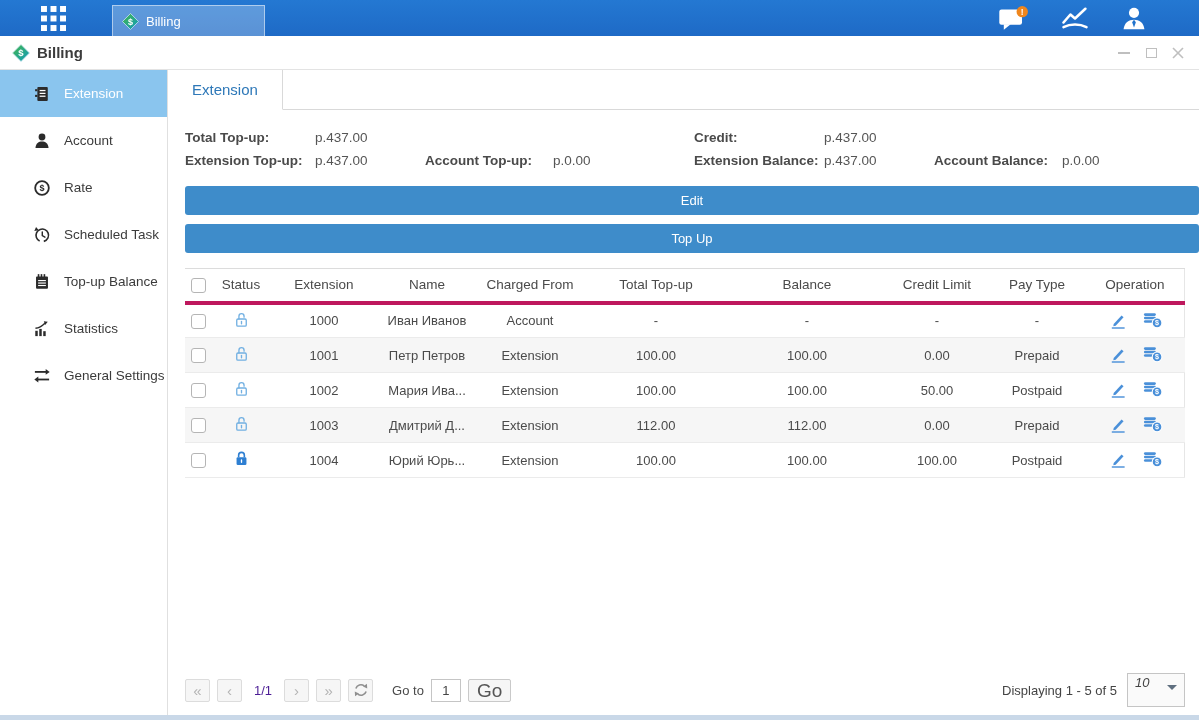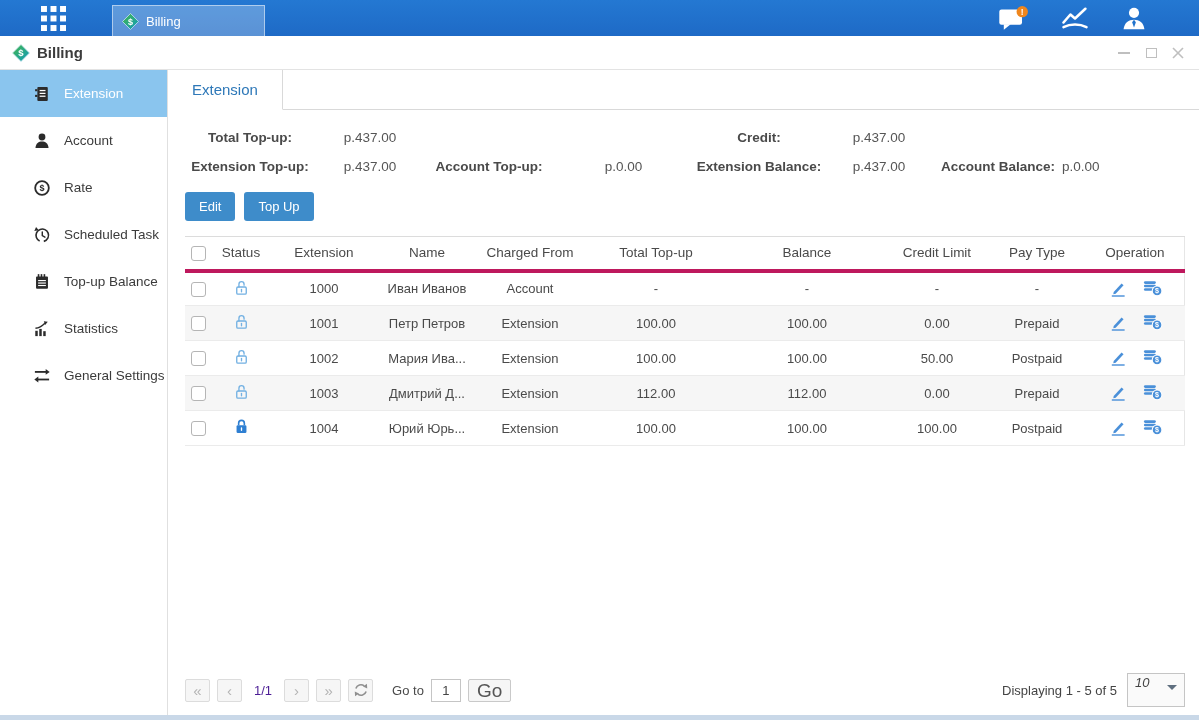--- a/index.html
+++ b/index.html
@@ -31,26 +31,26 @@
   .side-item { height:47px; display:flex; align-items:center; gap:13px; padding-left:33px; cursor:pointer; }
   .side-item .lbl { font-size:13.5px; color:#3b3b3b; }
   .side-item.active { background:#8ac5ee; }
   .side-item.active .lbl { color:#fff; }
 
   .main { flex:1; display:flex; flex-direction:column; min-width:0; }
   .tabbar { height:40px; display:flex; border-bottom:1px solid #d9d9d9; flex-shrink:0; }
   .tab { padding:0 24px; display:flex; align-items:center; font-size:15px; color:#2e78b8; background:#fff; border-right:1px solid #d9d9d9; margin-bottom:-1px; border-bottom:1px solid #fff; cursor:pointer; }
 
   .summary { display:flex; padding:17px 14px 0 17px; }
-  .sum-half { display:grid; grid-template-columns:130px 110px 128px auto; grid-auto-rows:21px; row-gap:8px; align-items:center;text-align:center; }
+  .sum-half { display:grid; grid-template-columns:130px 110px 128px auto; grid-auto-rows:21px; row-gap:2px; align-items:center; }
   .sum-half.left { width:509px; flex-shrink:0; }
   .sum-label { font-weight:bold; color:#4a4a4a; font-size:13.5px; }
   .sum-value { color:#555; font-size:13.5px; }
 
-  .actions { display:flex; gap:9px; padding:15px 0 0 17px; }
+  .actions { display:flex; gap:9px; padding:15px 0 0 17px;flex-direction:column; }
   .btn-primary { background:#3e8cca; color:#fff; border:none; border-radius:3px; height:29px; padding:0 14px; font-size:13px; font-family:inherit; cursor:pointer; }
 
   .table-wrap { margin:15px 14px 0 17px; border-right:1px solid #e6e6e6; }
   table { width:1000px; border-collapse:collapse; table-layout:fixed; }
   col.c-cb{width:26px} col.c-status{width:60px} col.c-ext{width:106px} col.c-name{width:100px}
   col.c-from{width:106px} col.c-topup{width:146px} col.c-bal{width:156px} col.c-limit{width:104px}
   col.c-pay{width:96px} col.c-op{width:100px}
   thead th { font-weight:normal; color:#4a4a4a; font-size:13.5px; height:34px; border-top:1px solid #dcdcdc; border-bottom:4px solid #be185d; text-align:center; }
   tbody td { height:35px; text-align:center; border-bottom:1px solid #ebebeb; font-size:13px; color:#4a4a4a; }
   tbody tr:nth-child(even) { background:#f6f6f6; }

